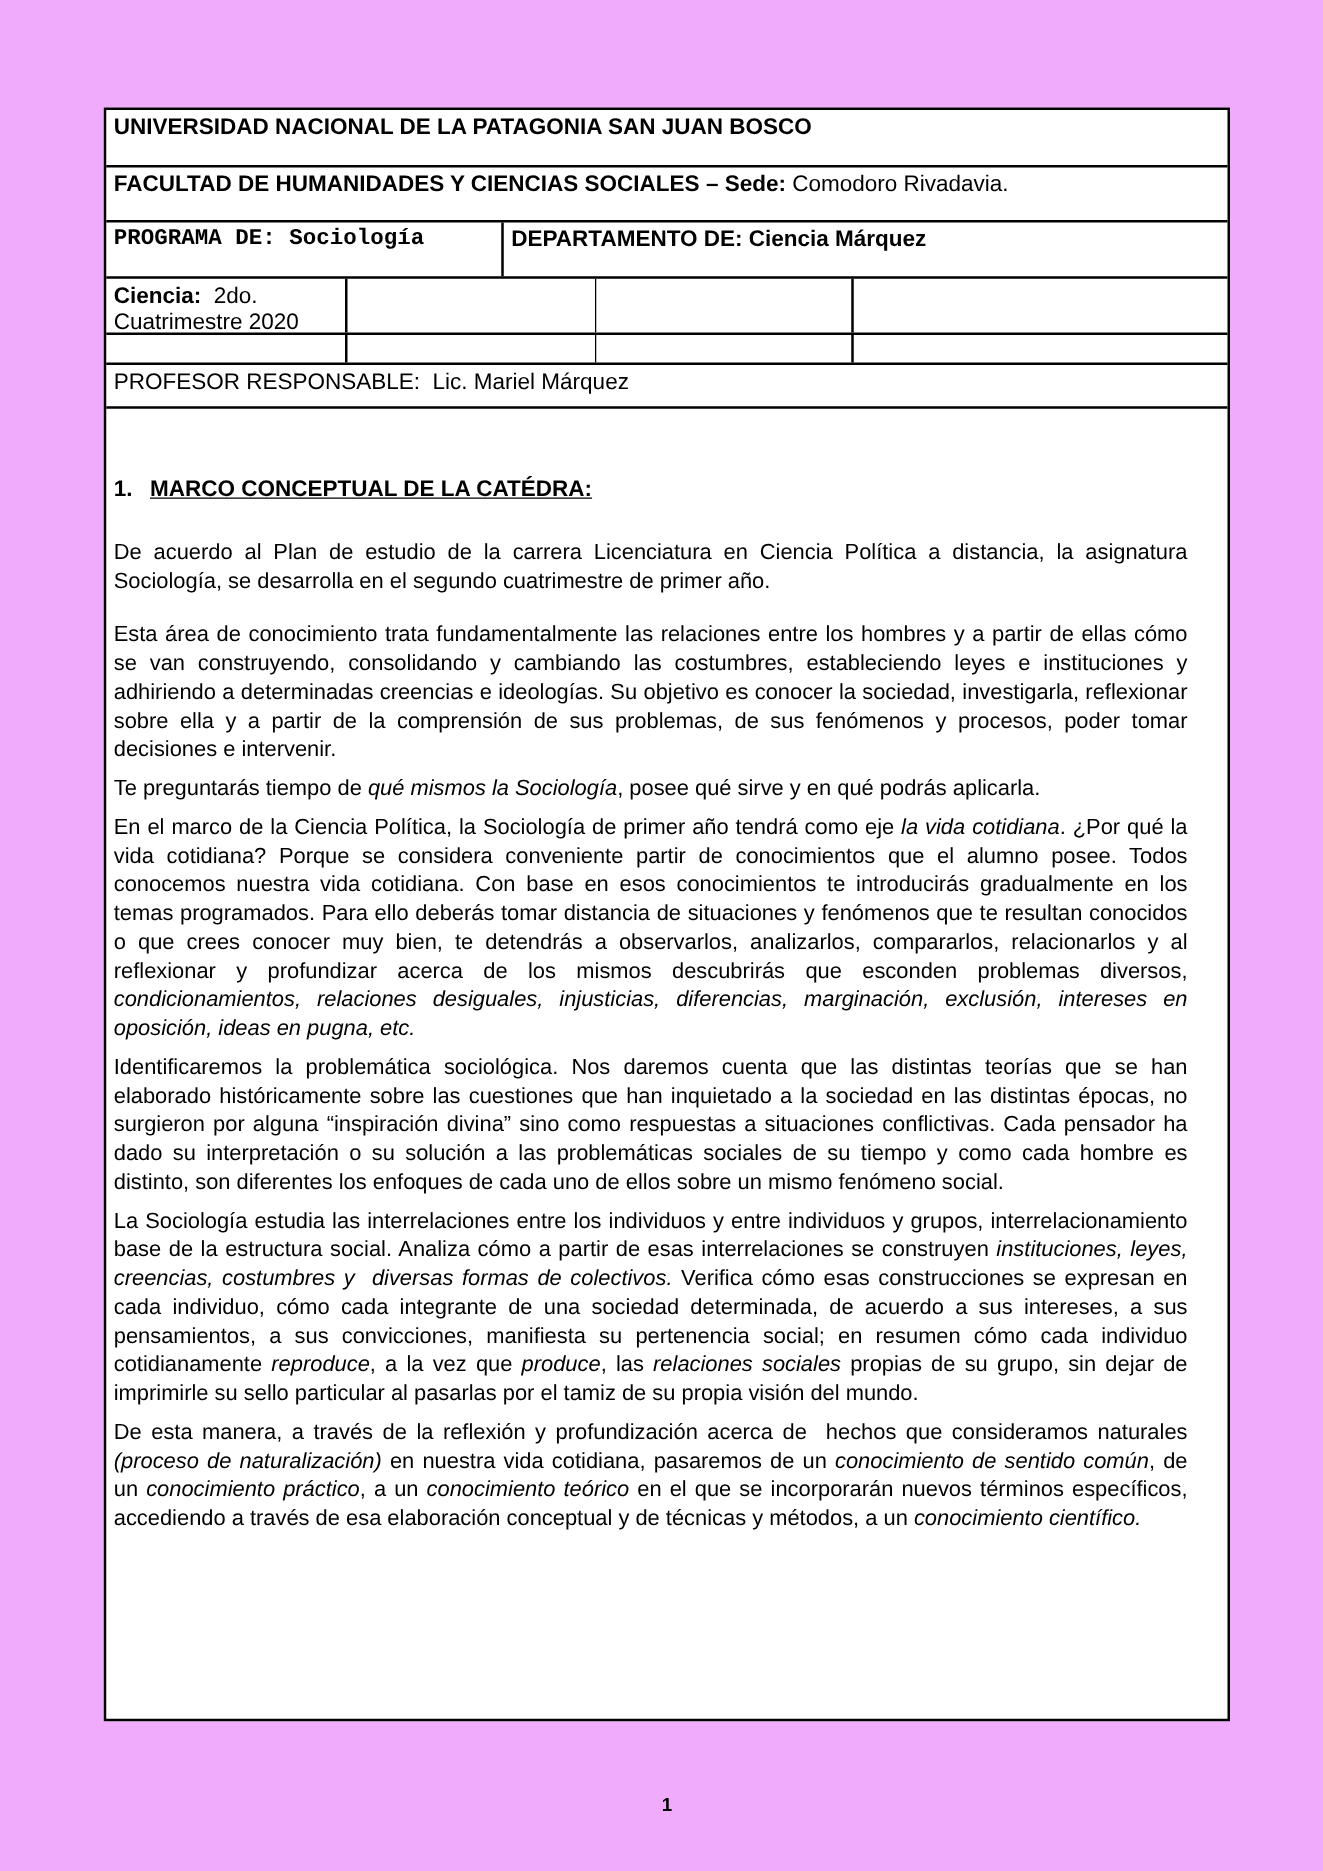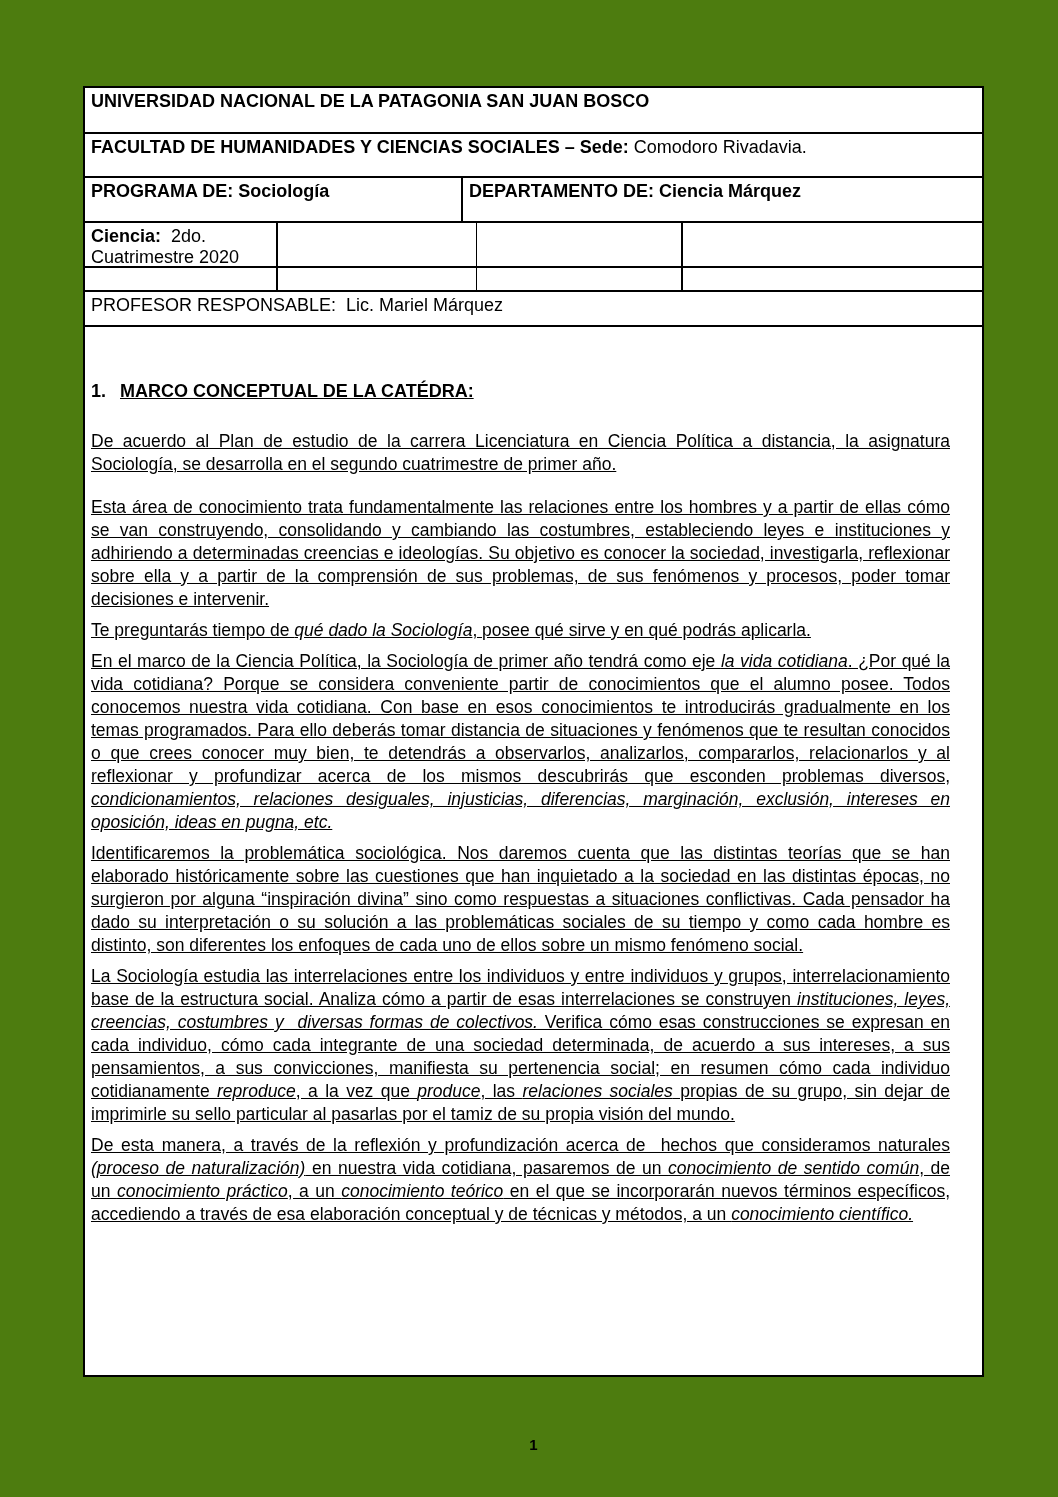--- a/index.html
+++ b/index.html
@@ -1,20 +1,20 @@
 <!DOCTYPE html>
 <html><head>
 <meta charset="utf-8">
 <style>
   html, body { margin: 0; padding: 0; background: #888; }
   .page {
     position: relative;
     width: 1058px;
     height: 1497px;
-    background: #4d7c0f;
+    background: #f0abfc;
     margin: 0 auto;
     font-family: "Liberation Sans", sans-serif;
     color: #000;
     overflow: hidden;
   }
   .doc-table {
     position: absolute;
     left: 83px;
     top: 86px;
     width: 901px;
@@ -35,21 +35,21 @@
   .tcell.thin-border { border-right: 1px solid #000; }
   .grow { flex: 1 1 auto; }
   .r-univ   { height: 44px; }
   .r-fac    { height: 44px; }
   .r-progdep{ height: 45px; }
   .r-cursado{ height: 45px; }
   .r-empty  { height: 24px; }
   .r-prof   { height: 35px; }
   .r-body   { height: 1050px; }
   .bold { font-weight: bold; }
-  .w-prog { width: 378px; }
+  .w-prog { width: 318px; font-family: Liberation Mono, monospace; }
   .w-c1 { width: 193px; }
   .w-c2 { width: 199px; }
   .w-c3 { width: 206px; }
   .body-cell {
     box-sizing: border-box;
     width: 100%;
     padding: 0 32px 0 6px;
     font-size: 17.5px;
   }
   .section-heading {
@@ -59,21 +59,20 @@
     font-weight: bold;
     line-height: 23px;
     white-space: nowrap;
   }
   .h-num { display: inline-block; width: 29px; }
   .h-title { text-decoration: underline; }
   .body-cell p {
     margin: 0 0 8px 0;
     text-align: justify;
     line-height: 23px;
-    text-decoration: underline;
   }
   .body-cell p.sp-after { margin-bottom: 20px; }
   .body-cell p em { font-style: italic; }
   .page-number {
     position: absolute;
     left: 83px;
     width: 901px;
     top: 1436px;
     text-align: center;
     font-size: 15px;
@@ -120,21 +119,21 @@
 
     <div class="trow r-body">
       <div class="body-cell">
 
         <div class="section-heading">
           <span class="h-num">1.</span><span class="h-title">MARCO CONCEPTUAL DE LA CATÉDRA:</span>
         </div>
 
         <p class="sp-after"><span>De acuerdo al Plan de estudio de la carrera Licenciatura en Ciencia Política a distancia, la asignatura Sociología, se desarrolla en el segundo cuatrimestre de primer año.</span></p>
         <p><span>Esta área de conocimiento trata fundamentalmente las relaciones entre los hombres y a partir de ellas cómo se van construyendo, consolidando y cambiando las costumbres, estableciendo leyes e instituciones y adhiriendo a determinadas creencias e ideologías. Su objetivo es conocer la sociedad, investigarla, reflexionar sobre ella y a partir de la comprensión de sus problemas, de sus fenómenos y procesos, poder tomar decisiones e intervenir.</span></p>
-        <p><span>Te preguntarás tiempo de </span><em>qué dado la Sociología</em><span>, posee qué sirve y en qué podrás aplicarla.</span></p>
+        <p><span>Te preguntarás tiempo de </span><em>qué mismos la Sociología</em><span>, posee qué sirve y en qué podrás aplicarla.</span></p>
         <p><span>En el marco de la Ciencia Política, la Sociología de primer año tendrá como eje </span><em>la vida cotidiana</em><span>. ¿Por qué la vida cotidiana? Porque se considera conveniente partir de conocimientos que el alumno posee. Todos conocemos nuestra vida cotidiana. Con base en esos conocimientos te introducirás gradualmente en los temas programados. Para ello deberás tomar distancia de situaciones y fenómenos que te resultan conocidos o que crees conocer muy bien, te detendrás a observarlos, analizarlos, compararlos, relacionarlos y al reflexionar y profundizar acerca de los mismos descubrirás que esconden problemas diversos, </span><em>condicionamientos, relaciones desiguales, injusticias, diferencias, marginación, exclusión, intereses en oposición, ideas en pugna, etc.</em></p>
         <p><span>Identificaremos la problemática sociológica. Nos daremos cuenta que las distintas teorías que se han elaborado históricamente sobre las cuestiones que han inquietado a la sociedad en las distintas épocas, no surgieron por alguna “inspiración divina” sino como respuestas a situaciones conflictivas. Cada pensador ha dado su interpretación o su solución a las problemáticas sociales de su tiempo y como cada hombre es distinto, son diferentes los enfoques de cada uno de ellos sobre un mismo fenómeno social.</span></p>
         <p><span>La Sociología estudia las interrelaciones entre los individuos y entre individuos y grupos, interrelacionamiento base de la estructura social. Analiza cómo a partir de esas interrelaciones se construyen </span><em>instituciones, leyes, creencias, costumbres y &nbsp;diversas formas de colectivos.</em><span> Verifica cómo esas construcciones se expresan en cada individuo, cómo cada integrante de una sociedad determinada, de acuerdo a sus intereses, a sus pensamientos, a sus convicciones, manifiesta su pertenencia social; en resumen cómo cada individuo cotidianamente </span><em>reproduce</em><span>, a la vez que </span><em>produce</em><span>, las </span><em>relaciones sociales</em><span> propias de su grupo, sin dejar de imprimirle su sello particular al pasarlas por el tamiz de su propia visión del mundo.</span></p>
         <p><span>De esta manera, a través de la reflexión y profundización acerca de &nbsp;hechos que consideramos naturales </span><em>(proceso de naturalización)</em><span> en nuestra vida cotidiana, pasaremos de un </span><em>conocimiento de sentido común</em><span>, de un </span><em>conocimiento práctico</em><span>, a un </span><em>conocimiento teórico</em><span> en el que se incorporarán nuevos términos específicos, accediendo a través de esa elaboración conceptual y de técnicas y métodos, a un </span><em>conocimiento científico.</em></p>
 
       </div>
     </div>
 
   </div>
 

